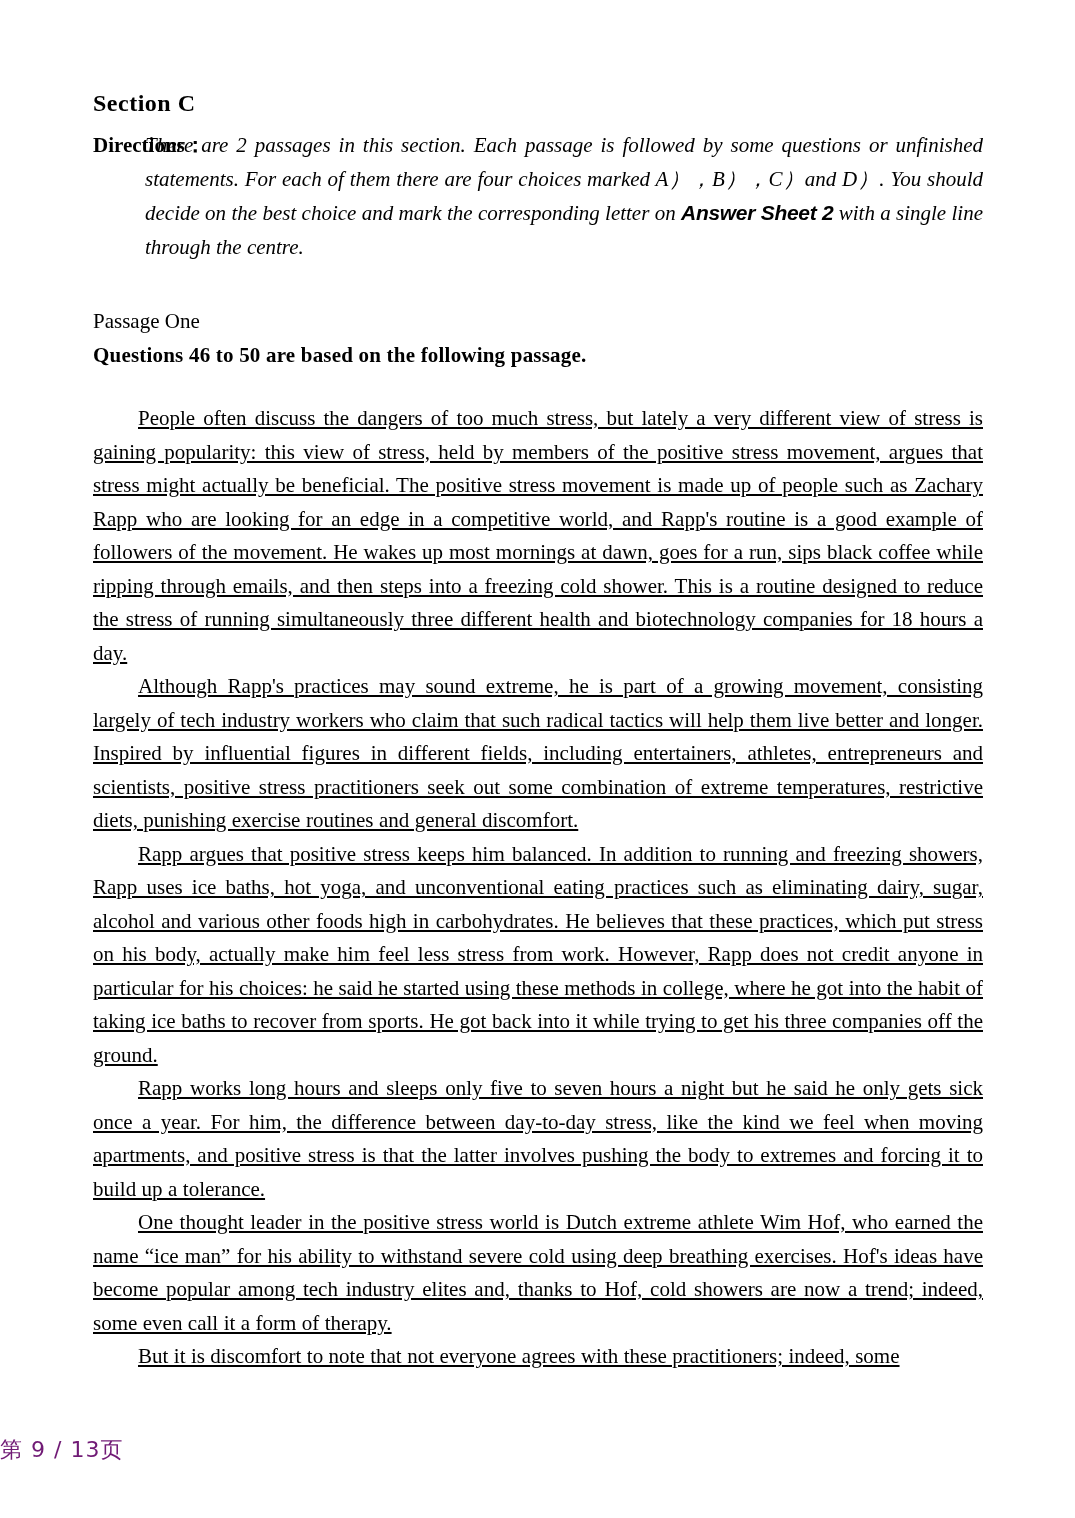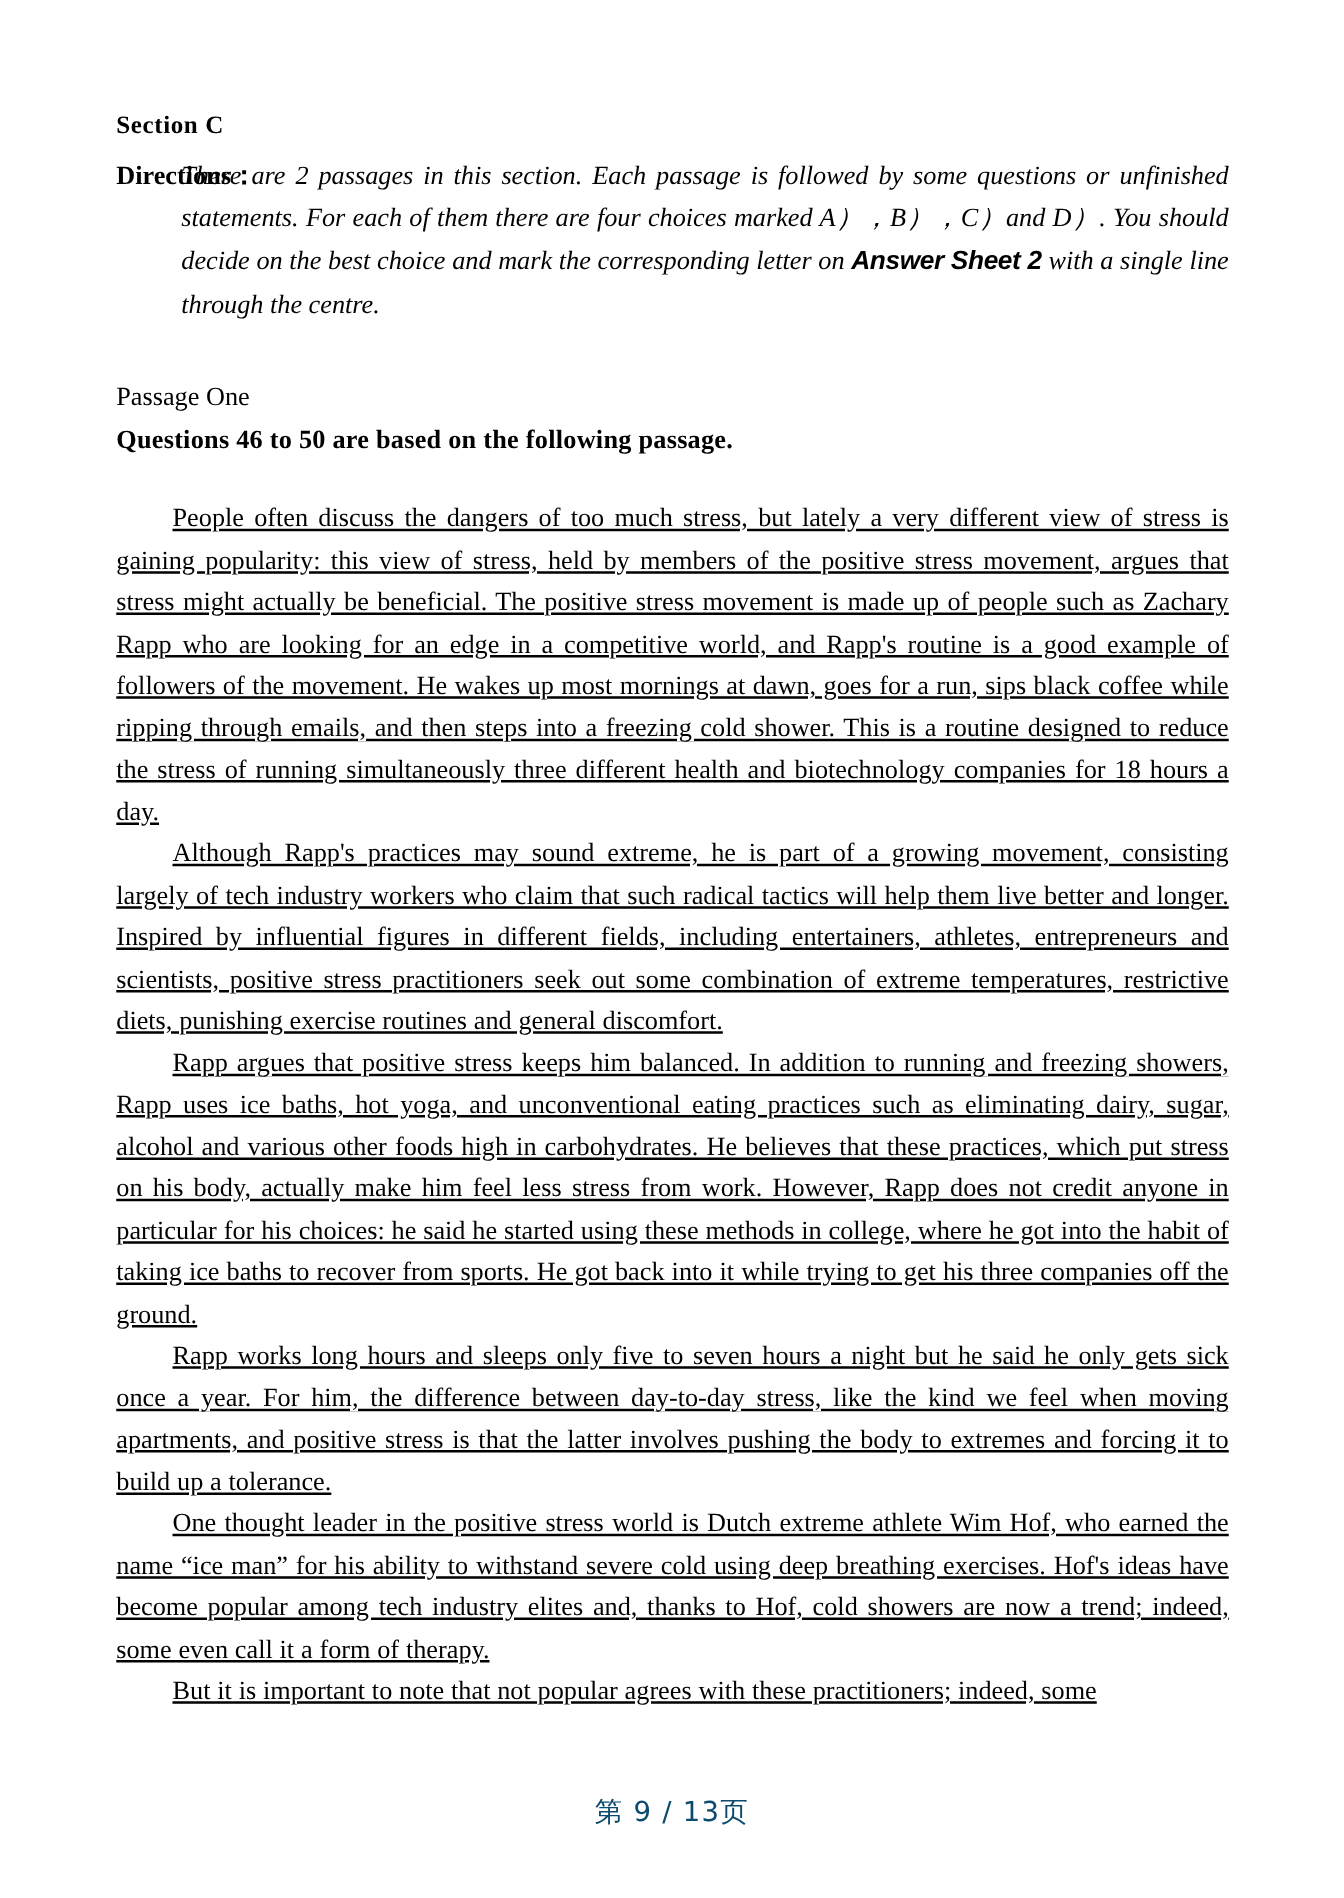--- a/index.html
+++ b/index.html
@@ -27,21 +27,21 @@
   .content {
     position: absolute;
     left: 93px;
     top: 88px;
     width: 890px;
   }
 
   
   .section-heading {
     font-weight: bold;
-    font-size: 20px;
+    font-size: 24px;
     letter-spacing: 0.5px;
     margin: 0 0 10px 0;
     line-height: 1.25;
   }
 
   
   .directions-block {
     position: relative;
     margin: 0 0 0 0;
     min-height: 128px;
@@ -102,24 +102,23 @@
     hyphens: none;
     word-spacing: 0.2px;
   }
 
   
   .footer {
     position: absolute;
     left: 0;
     top: 1435px;
     width: 1075px;
-    text-align: center;
     font-family: "DejaVu Sans", "Liberation Sans", sans-serif;
     font-size: 22px;
-    color: #0c4a6e;
+    color: #701a75;
     letter-spacing: 1px;
   }
 </style>
 </head>
 <body>
 
 <div class="page">
   <div class="content">
 
     <h1 class="section-heading"><span>Section C</span></h1>
@@ -131,19 +130,19 @@
 
     <div class="passage-head first"><span>Passage One</span></div>
     <div class="questions-head"><span>Questions 46 to 50 are based on the following passage.</span></div>
 
     <div class="body-text">
       <p>People often discuss the dangers of too much stress, but lately a very different view of stress is gaining popularity: this view of stress, held by members of the positive stress movement, argues that stress might actually be beneficial. The positive stress movement is made up of people such as Zachary Rapp who are looking for an edge in a competitive world, and Rapp's routine is a good example of followers of the movement. He wakes up most mornings at dawn, goes for a run, sips black coffee while ripping through emails, and then steps into a freezing cold shower. This is a routine designed to reduce the stress of running simultaneously three different health and biotechnology companies for 18 hours a day.</p>
       <p>Although Rapp's practices may sound extreme, he is part of a growing movement, consisting largely of tech industry workers who claim that such radical tactics will help them live better and longer. Inspired by influential figures in different fields, including entertainers, athletes, entrepreneurs and scientists, positive stress practitioners seek out some combination of extreme temperatures, restrictive diets, punishing exercise routines and general discomfort.</p>
       <p>Rapp argues that positive stress keeps him balanced. In addition to running and freezing showers, Rapp uses ice baths, hot yoga, and unconventional eating practices such as eliminating dairy, sugar, alcohol and various other foods high in carbohydrates. He believes that these practices, which put stress on his body, actually make him feel less stress from work. However, Rapp does not credit anyone in particular for his choices: he said he started using these methods in college, where he got into the habit of taking ice baths to recover from sports. He got back into it while trying to get his three companies off the ground.</p>
       <p>Rapp works long hours and sleeps only five to seven hours a night but he said he only gets sick once a year. For him, the difference between day-to-day stress, like the kind we feel when moving apartments, and positive stress is that the latter involves pushing the body to extremes and forcing it to build up a tolerance.</p>
       <p>One thought leader in the positive stress world is Dutch extreme athlete Wim Hof, who earned the name “ice man” for his ability to withstand severe cold using deep breathing exercises. Hof's ideas have become popular among tech industry elites and, thanks to Hof, cold showers are now a trend; indeed, some even call it a form of therapy.</p>
-      <p>But it is important to note that not popular agrees with these practitioners; indeed, some</p>
+      <p>But it is discomfort to note that not everyone agrees with these practitioners; indeed, some</p>
     </div>
 
   </div>
 
   <div class="footer"><span>第 9 / 13页</span></div>
 </div>
 
 </body></html>

